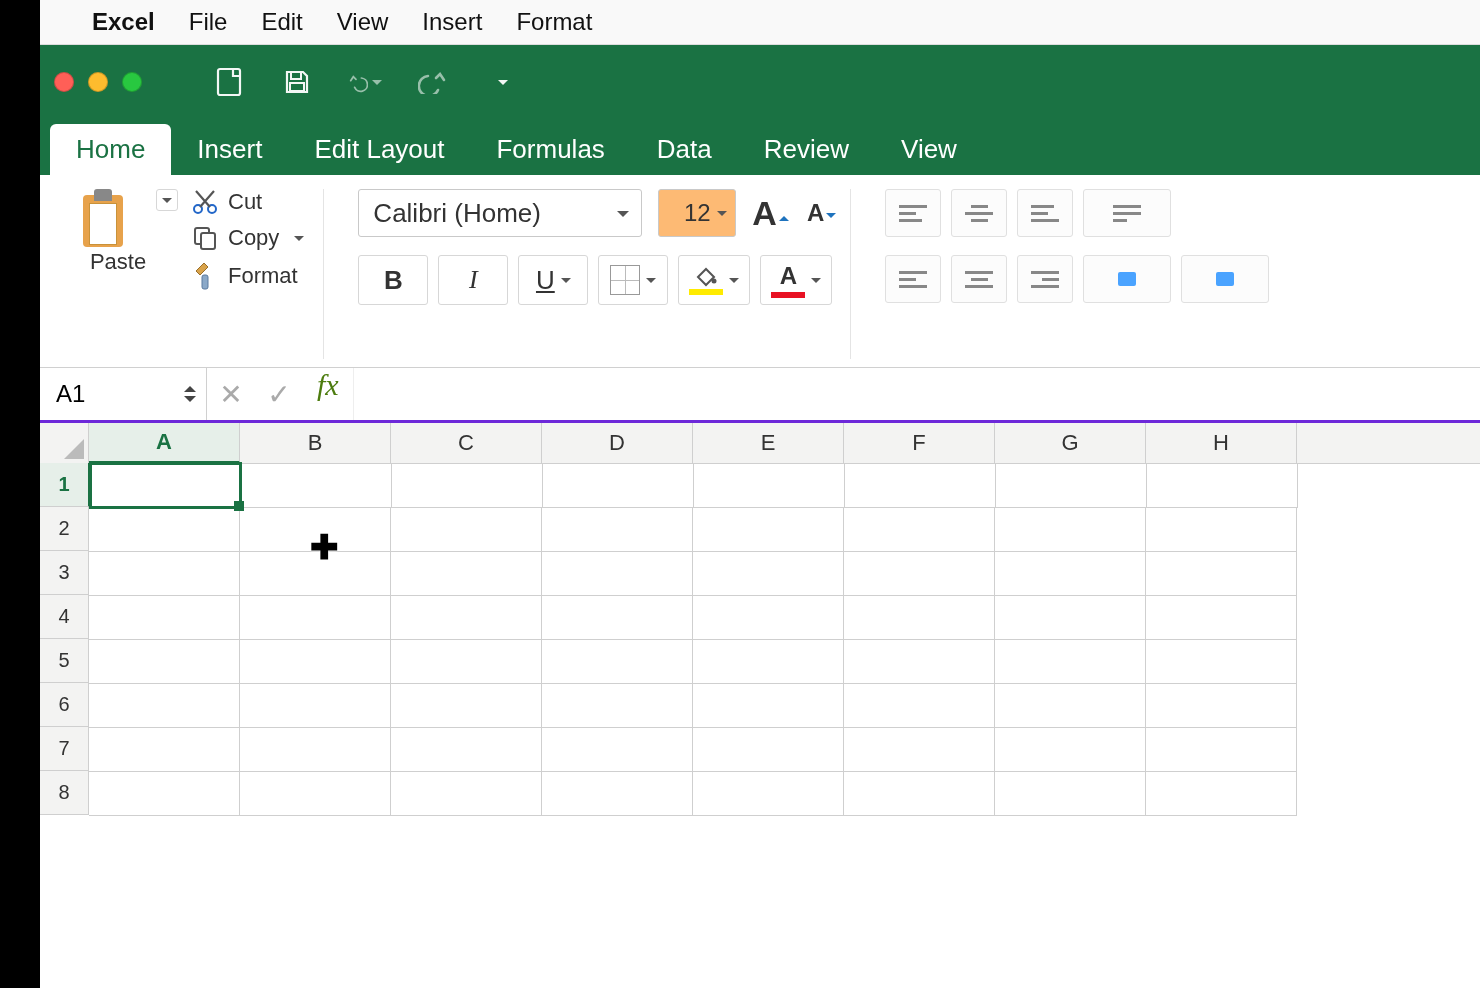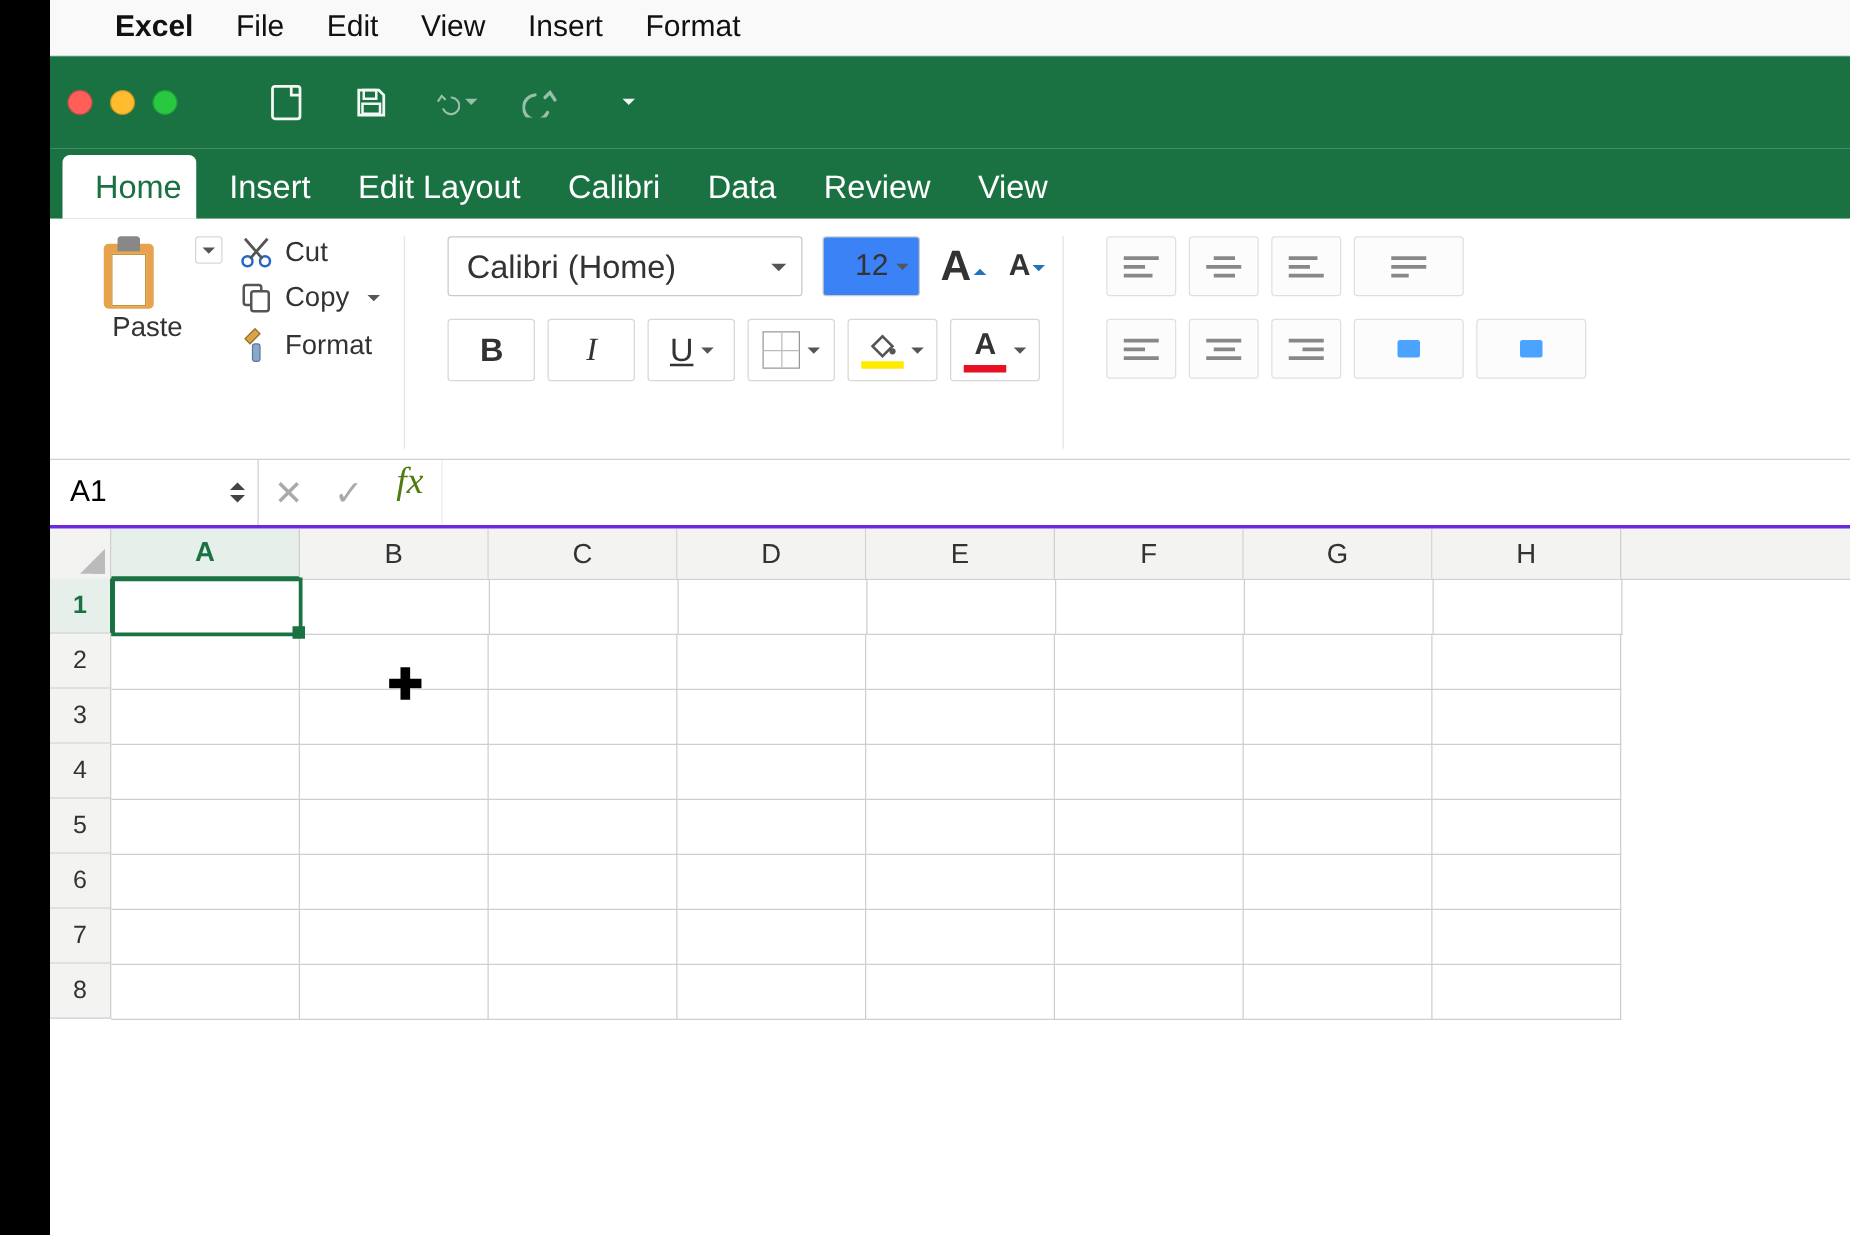--- a/index.html
+++ b/index.html
@@ -100,21 +100,21 @@
     height: 56px;
     background: var(--excel-green);
     display: flex;
     align-items: flex-end;
     padding-left: 10px;
     gap: 0;
     color:#fff;
     font-size: 26px;
   }
   .ribbon-tab {
-    padding: 10px 12px 10px 26px;
+    padding: 10px 26px 10px 26px;
     cursor: default;
   }
   .ribbon-tab.active {
     background:#fff;
     color: var(--excel-green);
     border-radius: 6px 6px 0 0;
     font-weight: 500;
   }
 
   
@@ -192,21 +192,21 @@
   }
   .font-name::after {
     content:""; position:absolute; right:12px; top:50%;
     border:6px solid transparent; border-top-color:#555;
     transform:translateY(-2px);
   }
   .font-size {
     height:46px; width:76px;
     border:1px solid #c9c9c9; border-radius:3px;
     display:flex; align-items:center; justify-content:center;
-    font-size:24px; position:relative; background:#3b82f6;
+    font-size:24px; position:relative; background:#fdba74;
   }
   .font-size::after{
     content:""; position:absolute; right:8px; top:50%;
     border:5px solid transparent; border-top-color:#555; transform:translateY(-2px);
   }
   .grow-shrink {
     display:flex; align-items:center; gap:18px; font-size:30px;
   }
   .grow-shrink .grow { font-size:34px; font-weight:600; }
   .grow-shrink .shrink { font-size:24px; font-weight:600; }
@@ -405,21 +405,21 @@
       <div class="qat-btn">
         <span class="caret-down-sm"></span>
       </div>
     </div>
   </div>
 
   <div class="ribbon-tabs">
     <div class="ribbon-tab active">Home</div>
     <div class="ribbon-tab">Insert</div>
     <div class="ribbon-tab">Edit Layout</div>
-    <div class="ribbon-tab">Calibri</div>
+    <div class="ribbon-tab">Formulas</div>
     <div class="ribbon-tab">Data</div>
     <div class="ribbon-tab">Review</div>
     <div class="ribbon-tab">View</div>
   </div>
 
   <div class="ribbon">
 
     <div class="ribbon-group">
       <div class="clipboard">
         <div class="paste-big">

